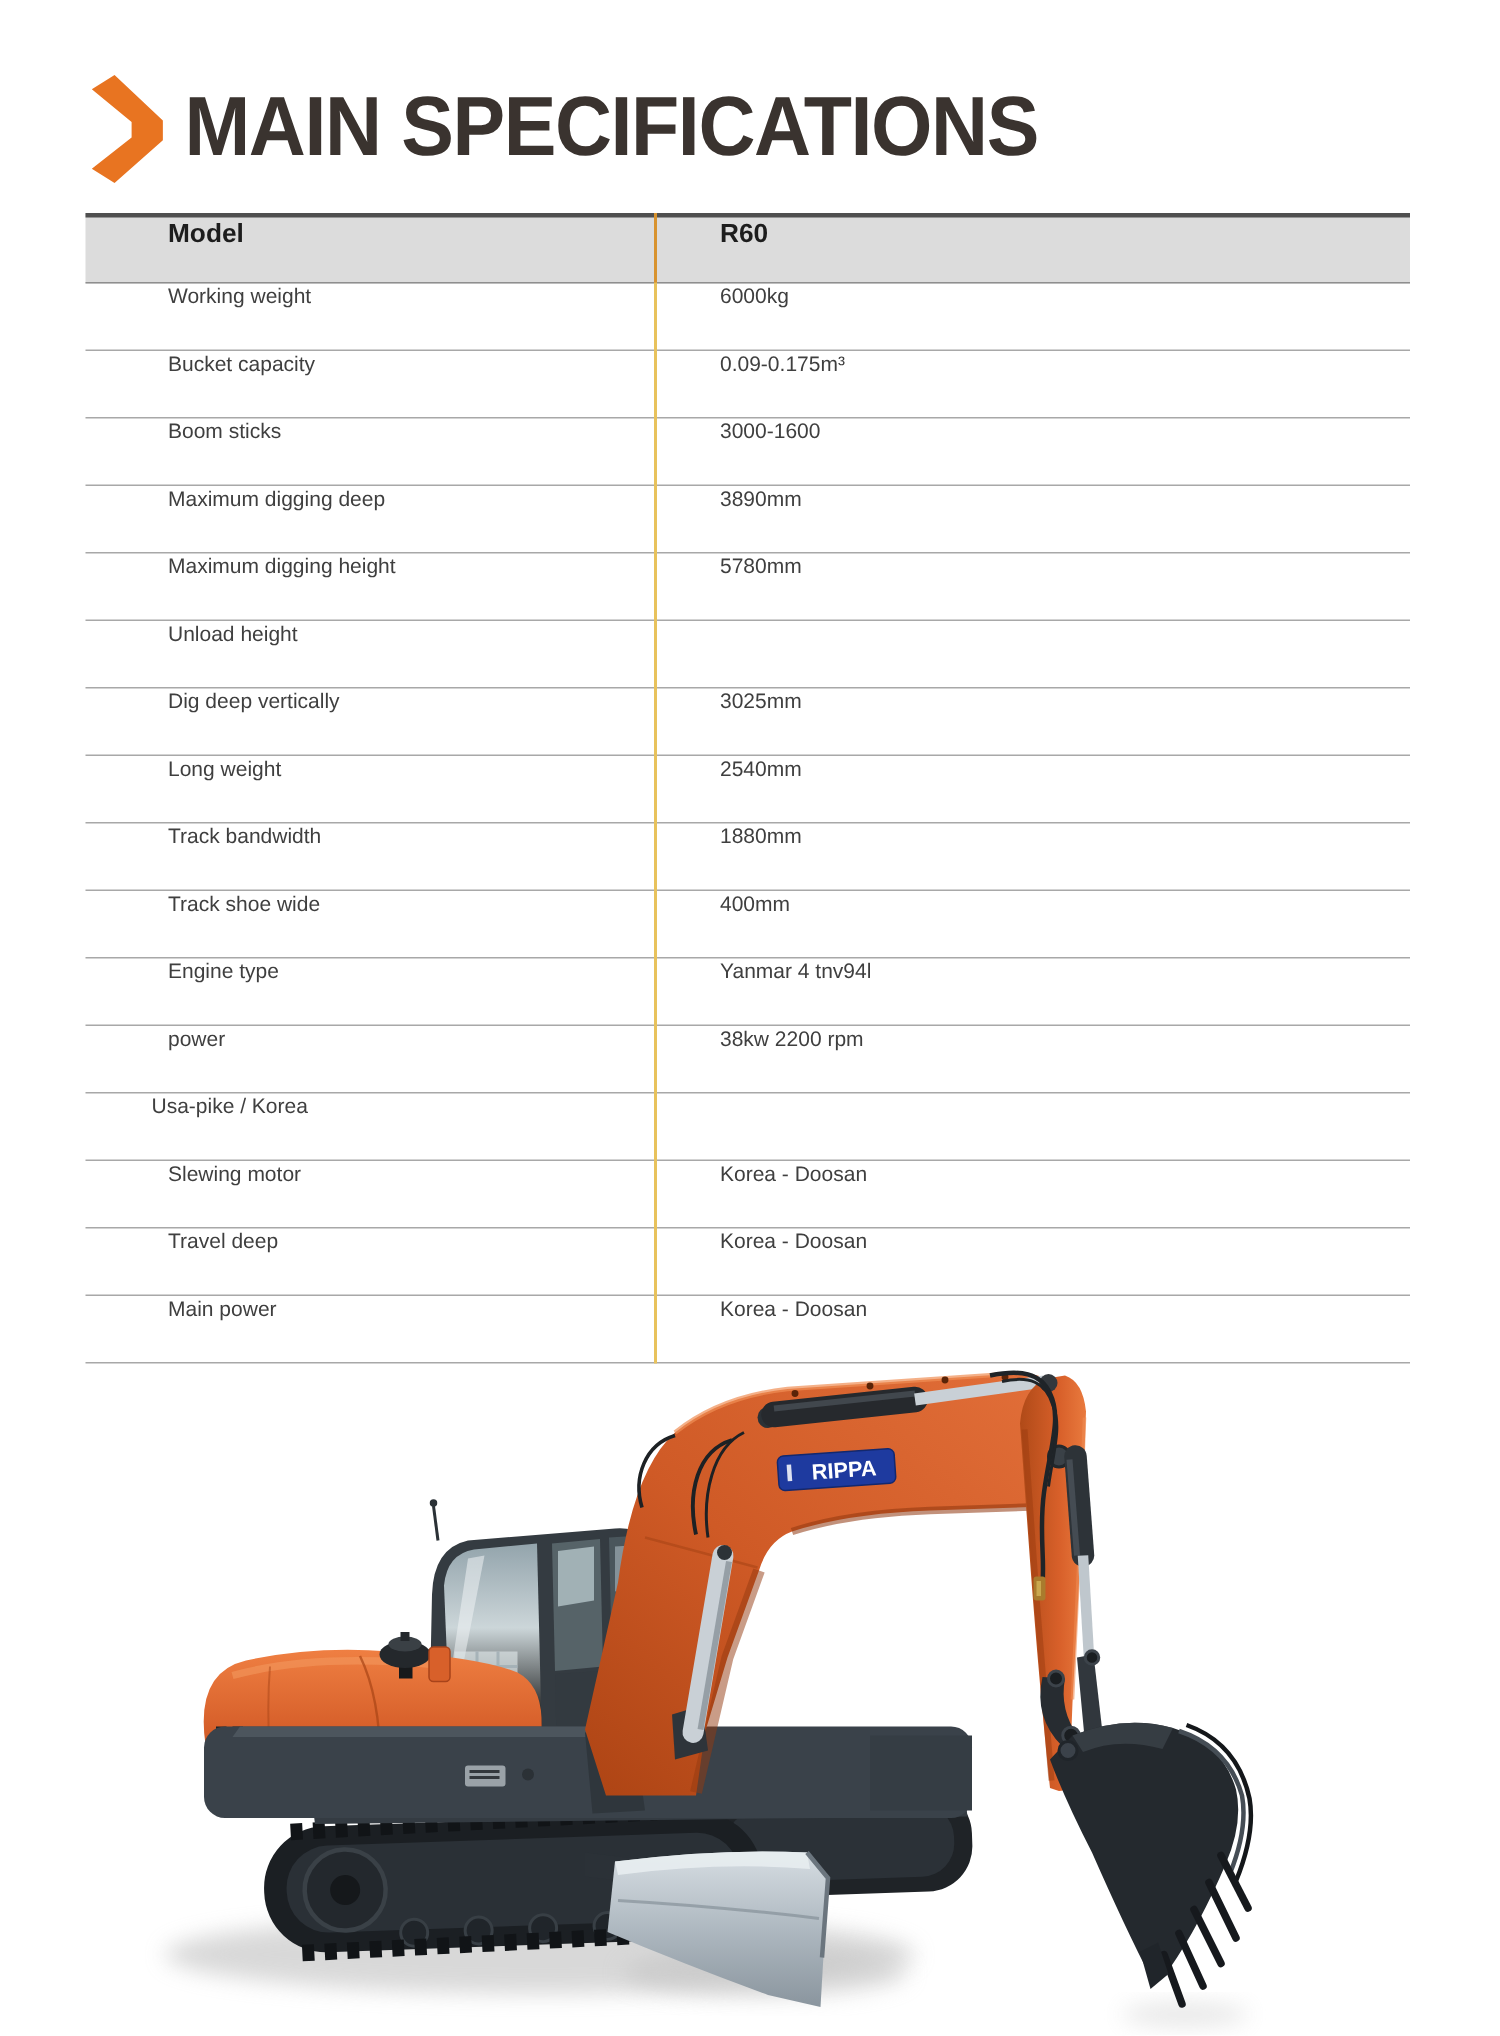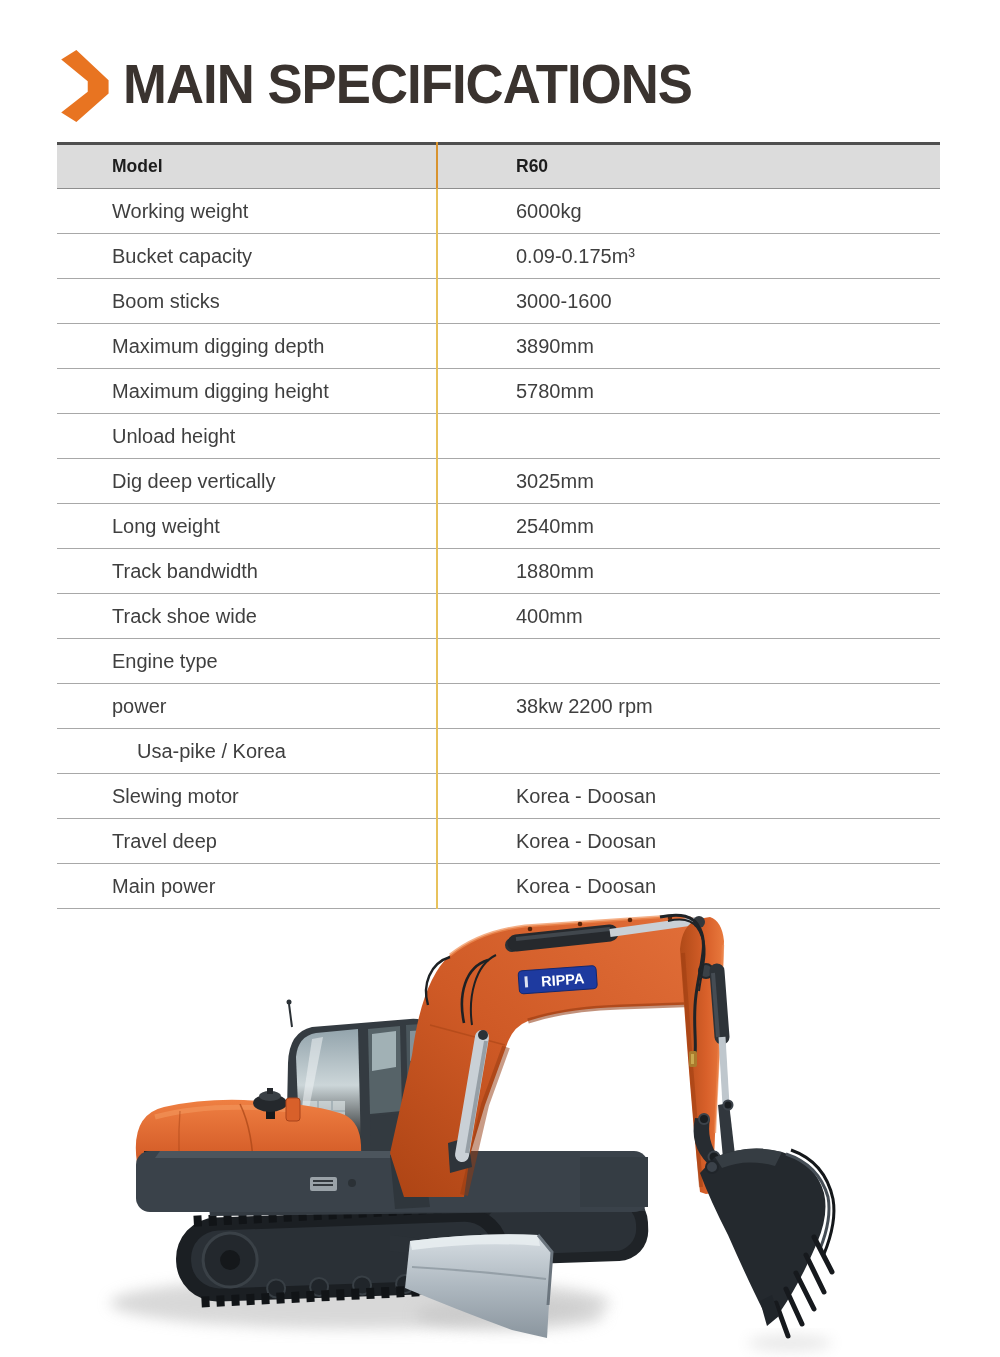--- a/index.html
+++ b/index.html
@@ -13,25 +13,25 @@
   .page-title{font-size:56px;font-weight:800;color:#3a332f;letter-spacing:-1px;
               margin-left:14px;line-height:72px;white-space:nowrap;
               transform:scaleX(.94);transform-origin:left center;}
 
   
   .spec-table{position:absolute;left:57px;top:142px;width:883px;}
   .divider-v{position:absolute;left:379px;top:0;bottom:0;width:2px;
              background:linear-gradient(to bottom,#d8932f 0,#d8932f 46px,#e8c25c 47px,#e8c25c 100%);
              z-index:2;}
   .t-head{height:43px;background:#dcdcdc;border-top:3px solid #4f4f4f;border-bottom:1px solid #8e8e8e;
-          display:flex;align-items:center;font-size:17.5px;font-weight:bold;color:#1d1d1d;}
-  .t-row{height:44px;border-bottom:1px solid #a8a8a8;display:flex;align-items:center;
-         font-size:20px;color:#3f3f3f;}
+          display:flex;font-size:17.5px;font-weight:bold;color:#1d1d1d;}
+  .t-row{height:44px;border-bottom:1px solid #a8a8a8;display:flex;
+         font-size:14px;color:#3f3f3f;}
   .c-label{width:324px;padding-left:55px;flex:none;}
-  .c-value{padding-left:80px;flex:1;}
+  .c-value{padding-left:44px;flex:1;}
 
   
   .machine{position:absolute;left:60px;top:905px;width:880px;height:452px;}
 </style>
 </head>
 <body>
 
 <div class="page">
 
   <div class="title-block">
@@ -57,21 +57,21 @@
       <div class="c-label">Bucket capacity</div>
       <div class="c-value">0.09-0.175m³</div>
     </div>
 
     <div class="t-row">
       <div class="c-label">Boom sticks</div>
       <div class="c-value">3000-1600</div>
     </div>
 
     <div class="t-row">
-      <div class="c-label">Maximum digging depth</div>
+      <div class="c-label">Maximum digging deep</div>
       <div class="c-value">3890mm</div>
     </div>
 
     <div class="t-row">
       <div class="c-label">Maximum digging height</div>
       <div class="c-value">5780mm</div>
     </div>
 
     <div class="t-row">
       <div class="c-label">Unload height</div>
@@ -92,20 +92,21 @@
       <div class="c-value">1880mm</div>
     </div>
 
     <div class="t-row">
       <div class="c-label">Track shoe wide</div>
       <div class="c-value">400mm</div>
     </div>
 
     <div class="t-row">
       <div class="c-label">Engine type</div>
+      <div class="c-value">Yanmar 4 tnv94l</div>
     </div>
 
     <div class="t-row">
       <div class="c-label">power</div>
       <div class="c-value">38kw 2200 rpm</div>
     </div>
 
     <div class="t-row">
       <div class="c-value">Usa-pike / Korea</div>
     </div>

